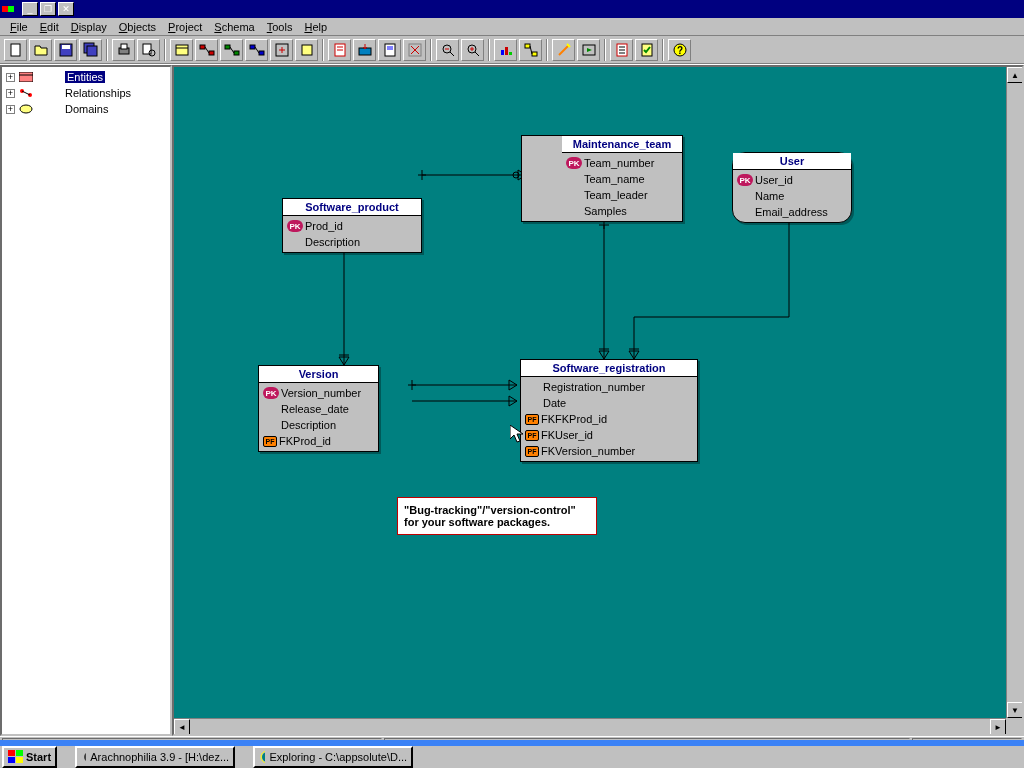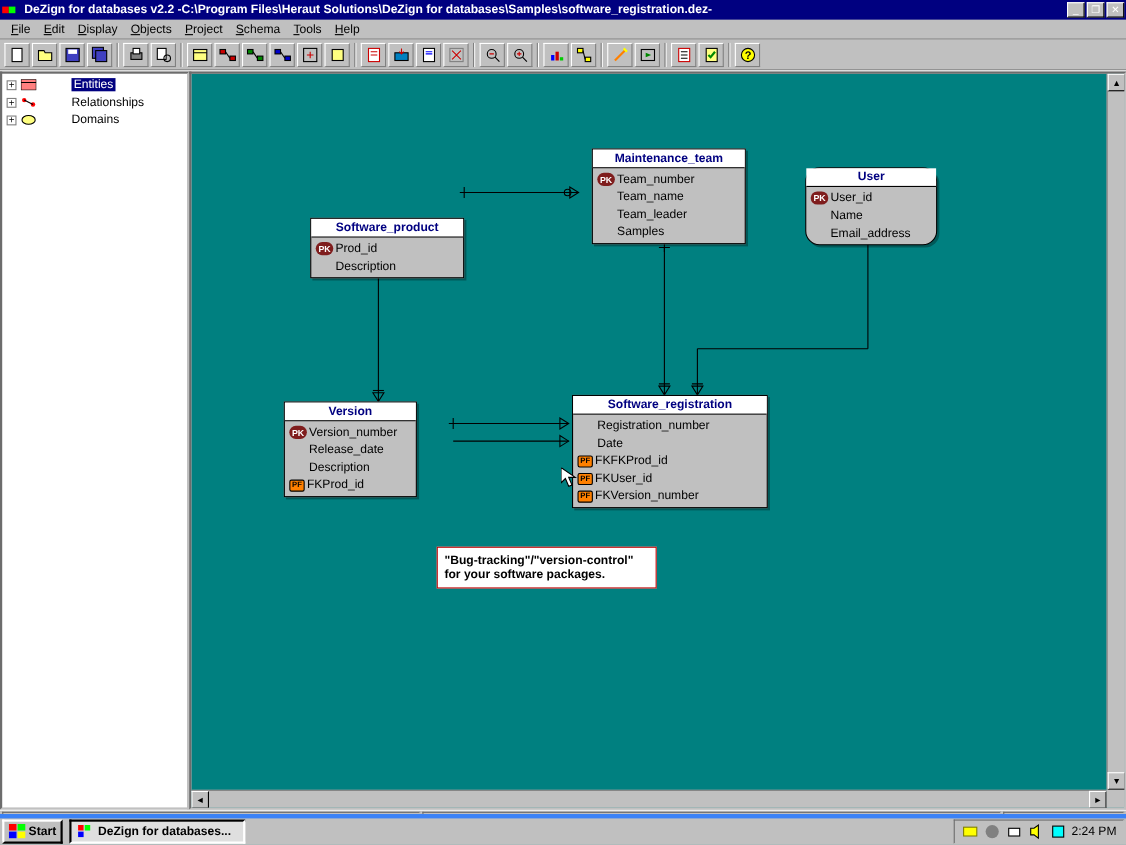--- a/index.html
+++ b/index.html
@@ -39,21 +39,21 @@
 .canvas-wrap { flex: 1; position: relative; border: 2px inset #c0c0c0; overflow: hidden; }
 .canvas { position: absolute; inset: 0; background: #008080; }
 .canvas svg.connectors { position: absolute; inset: 0; width: 100%; height: 100%; pointer-events: none; }
 
 
 .entity { position: absolute; background: #c0c0c0; border: 1px solid #000; box-shadow: 2px 2px 0 rgba(0,0,0,0.3); }
 .entity-title { background: #fff; color: #000080; font-weight: bold; text-align: center; padding: 2px 4px; border-bottom: 1px solid #000; font-size: 11px; }
 .entity-body { padding: 2px 4px; }
 .entity-row { display: flex; align-items: center; height: 16px; font-size: 11px; }
 .key { width: 16px; height: 12px; margin-right: 2px; display: inline-flex; align-items: center; justify-content: center; border-radius: 6px; font-size: 8px; font-weight: bold; color: #fff; }
-.key.pk { background: #7f1d1d; }
+.key.pk { background: #be185d; }
 .key.fk { background: #ff8000; border: 1px solid #000; border-radius: 2px; width: 14px; height: 11px; color: #000; font-size: 7px; }
 .nokey { width: 18px; display: inline-block; }
 
 
 .note { position: absolute; background: #fff; border: 1px solid #c00000; padding: 6px; font-size: 11px; font-weight: bold; color: #000; width: 200px; }
 
 
 .hscroll { position: absolute; bottom: 0; left: 0; right: 16px; height: 16px; background: #c0c0c0; border-top: 1px solid #808080; }
 .vscroll { position: absolute; top: 0; right: 0; bottom: 16px; width: 16px; background: #c0c0c0; border-left: 1px solid #808080; }
 .scroll-corner { position: absolute; bottom: 0; right: 0; width: 16px; height: 16px; background: #c0c0c0; }
@@ -64,38 +64,37 @@
 .vscroll .scrollbtn:last-child { position: absolute; bottom: 0; }
 
 
 .statusbar { height: 20px; background: #c0c0c0; display: flex; align-items: center; border-top: 1px solid #fff; padding: 2px; gap: 2px; }
 .status-pane { border: 1px inset #c0c0c0; height: 18px; display: flex; align-items: center; padding: 0 6px; font-size: 11px; }
 .status-pane.p1 { flex: 0 0 380px; }
 .status-pane.p2 { flex: 1; justify-content: center; }
 .status-pane.p3 { flex: 0 0 110px; }
 
 
-.taskbar { position: absolute; bottom: 0; left: 0; right: 0; height: 28px; background: #c0c0c0; border-top: 4px solid #3b82f6; display: flex; align-items: center; padding: 2px; gap: 6px; }
+.taskbar { position: absolute; bottom: 0; left: 0; right: 0; height: 28px; background: #c0c0c0; border-top: 6px solid #3b82f6; display: flex; align-items: center; padding: 2px; gap: 18px; }
 .startbtn { height: 22px; padding: 0 4px; background: #c0c0c0; border: 2px solid; border-color: #fff #000 #000 #fff; display: flex; align-items: center; font-weight: bold; font-size: 11px; cursor: pointer; gap: 2px; }
 .taskbtn { height: 22px; width: 160px; background: #c0c0c0; border: 2px solid; border-color: #fff #000 #000 #fff; display: flex; align-items: center; padding: 0 4px; font-size: 11px; cursor: pointer; gap: 4px; overflow: hidden; white-space: nowrap; }
 .taskbtn.active { border-color: #000 #fff #fff #000; background: #dfdfdf; }
 .tray { margin-left: auto; height: 22px; border: 1px inset #c0c0c0; display: flex; align-items: center; padding: 0 6px; gap: 4px; font-size: 11px; }
 .tray-icon { width: 16px; height: 16px; }
 
 .cursor-arrow { position: absolute; pointer-events: none; z-index: 100; }
 </style>
 </head>
 <body>
 
 <div class="titlebar">
   <div class="icon">
     <span style="background:#ff0000"></span>
       <span style="background:#00ff00"></span>
   </div>
-  <div class="title">DeZign for databases v2.2 -C:\Program Files\Heraut Solutions\DeZign for databases\Samples\software_registration.dez-</div>
   <div class="winbtns">
     <div class="winbtn">_</div>
     <div class="winbtn">❐</div>
     <div class="winbtn">✕</div>
   </div>
 </div>
 
 <div class="menubar">
   <span><u>F</u>ile</span>
   <span><u>E</u>dit</span>
@@ -347,21 +346,21 @@
               <div class="entity-row">
                 <span class="key pk">PK</span>
                 <span>Prod_id</span>
               </div>
               <div class="entity-row">
                 <span class="nokey"></span>
                 <span>Description</span>
               </div>
             </div>
           </div>
-          <div class="entity" style="left: 364px; top: 68px; width: 140px;">
+          <div class="entity" style="left: 347px; top: 68px; width: 162px; padding-left: 40px;">
             <div class="entity-title">Maintenance_team</div>
             <div class="entity-body">
               <div class="entity-row">
                 <span class="key pk">PK</span>
                 <span>Team_number</span>
               </div>
               <div class="entity-row">
                 <span class="nokey"></span>
                 <span>Team_name</span>
               </div>
@@ -469,39 +468,26 @@
 <div class="taskbar">
   <div class="startbtn">
     <svg width="16" height="14">
         <rect x="0" y="0" width="7" height="6" fill="#f00"></rect>
         <rect x="8" y="0" width="7" height="6" fill="#0f0"></rect>
         <rect x="0" y="7" width="7" height="6" fill="#00f"></rect>
         <rect x="8" y="7" width="7" height="6" fill="#ff0"></rect>
       </svg>
     <span>Start</span>
   </div>
-  <div class="taskbtn active">
+  <div class="taskbtn">
     <svg width="16" height="16">
-        <rect x="2" y="2" width="5" height="5" fill="#f00"></rect>
-        <rect x="8" y="2" width="5" height="5" fill="#0f0"></rect>
-        <rect x="2" y="8" width="5" height="5" fill="#00f"></rect>
-      </svg>
-    <b><span>DeZign for databases...</span></b>
-  </div>
-  <div class="tray">
-    <svg class="tray-icon" viewBox="0 0 16 16">
-        <rect x="2" y="4" width="12" height="8" fill="#ffff00" stroke="#808000"></rect>
-      </svg>
-    <svg class="tray-icon" viewBox="0 0 16 16">
-        <circle cx="8" cy="8" r="6" fill="#808080"></circle>
-      </svg>
-    <svg class="tray-icon" viewBox="0 0 16 16">
-        <rect x="3" y="5" width="10" height="7" fill="#fff" stroke="#000"></rect>
-      </svg>
-    <svg class="tray-icon" viewBox="0 0 16 16">
-        <path d="M3 5h3l4-3v12l-4-3H3z" fill="#ffff00" stroke="#000"></path>
-      </svg>
-    <svg class="tray-icon" viewBox="0 0 16 16">
-        <rect x="3" y="3" width="10" height="10" fill="#00ffff" stroke="#000"></rect>
-      </svg>
-    <span>2:24 PM</span>
+        <circle cx="8" cy="8" r="5" fill="#404040"></circle>
+      </svg>
+    <span>Arachnophilia 3.9 - [H:\dez...</span>
+  </div>
+  <div class="taskbtn">
+    <svg width="16" height="16">
+        <circle cx="8" cy="8" r="5" fill="#008080"></circle>
+        <circle cx="8" cy="8" r="6" fill="none" stroke="#ff0"></circle>
+      </svg>
+    <span>Exploring - C:\appsolute\D...</span>
   </div>
 </div>
 
 </body></html>

